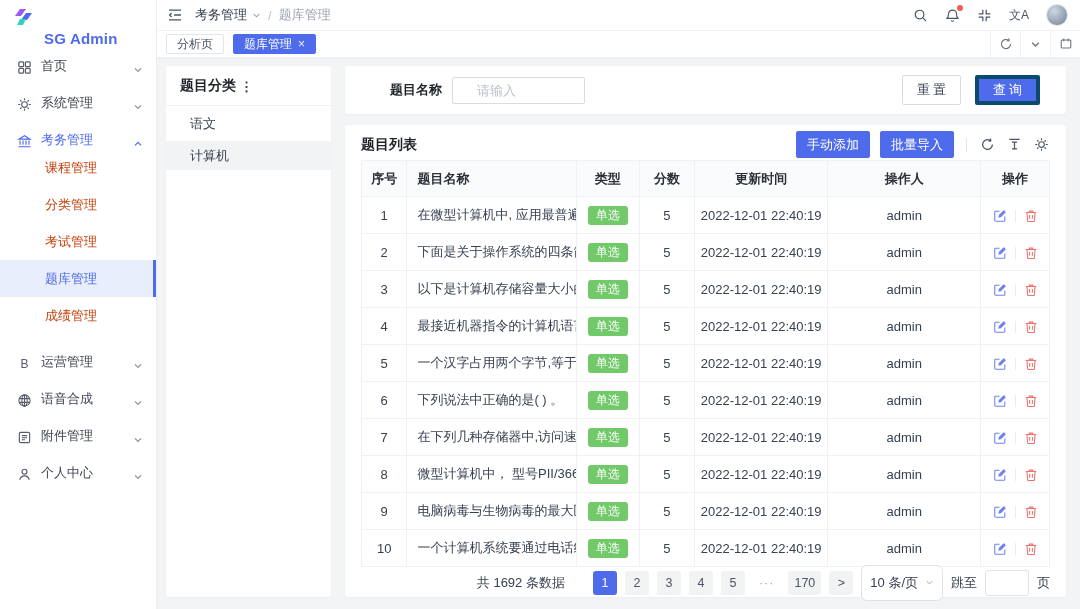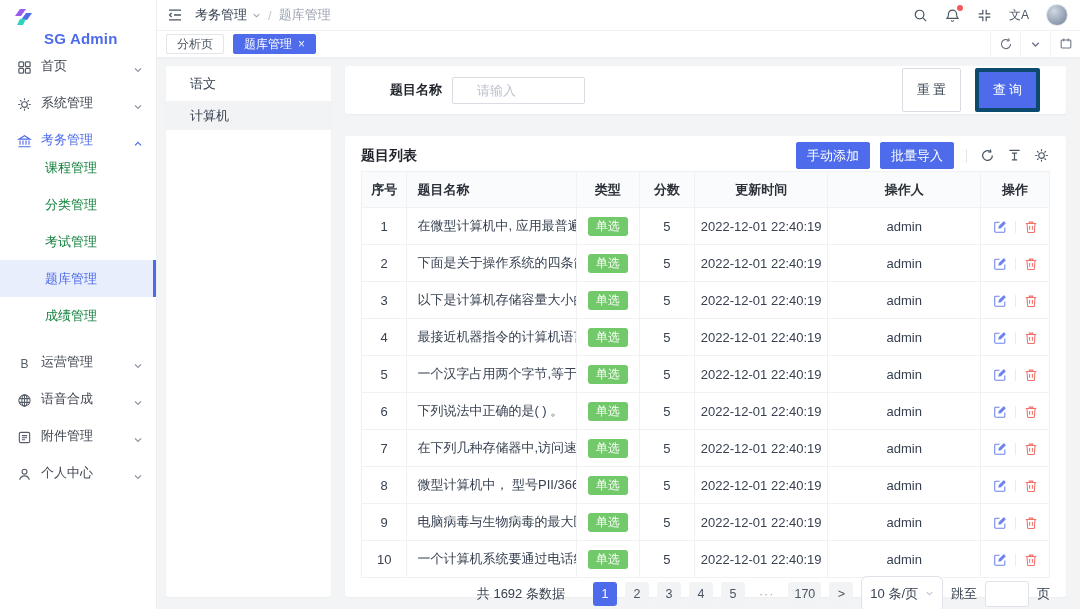--- a/index.html
+++ b/index.html
@@ -10,21 +10,21 @@
   
   .sidebar { width:157px; background:#fff; border-right:1px solid #eceef1; flex:none; }
   .logo { height:32px; display:flex; align-items:center; gap:9px; padding-left:13px; margin-top:2px; }
   .logo-text { color:#4d6bea; font-weight:bold; font-size:15px; letter-spacing:.2px;margin-top:41px; }
   .menu { padding-top:4px; }
   .mi { height:37px; display:flex; align-items:flex-end; padding:0 13px 0 17px; color:#3f4550; cursor:pointer; }
   .mi .micon { width:15px; height:15px; color:#555c68; flex:none; display:flex; align-items:center; justify-content:center; }
   .mi .lbl { flex:1; margin-left:9px; font-size:13px; }
   .mi .chev { color:#8a919f; }
   .mi.active-parent, .mi.active-parent .micon, .mi.active-parent .chev { color:#4d6bea; }
-  .smi { height:37px; display:flex; align-items:center; padding-left:45px; color:#15803d; cursor:pointer; position:relative; }
+  .smi { height:37px; display:flex; align-items:center; padding-left:45px; color:#c2410c; cursor:pointer; position:relative; }
   .smi.active { background:#e9eefc; color:#4d6bea; }
   .smi.active::after { content:""; position:absolute; right:0; top:0; bottom:0; width:3px; background:#4d6bea; }
   .bi { font-size:12px; color:#555c68; font-weight:400; }
 
   
   .main { flex:1; display:flex; flex-direction:column; min-width:0; }
   .topbar { height:30px; background:#fff; display:flex; align-items:center; padding:0 12px 0 10px; flex:none; }
   .fold { color:#4b5563; display:flex; margin-right:12px; }
   .crumb { display:flex; align-items:center; gap:5px; font-size:13px; color:#374151; }
   .crumb .cchev { color:#9ca3af; margin-top:1px; }
@@ -48,29 +48,29 @@
   .content { flex:1; display:flex; gap:14px; padding:9px 14px 12px 9px; min-height:0; }
   .card { background:#fff; border-radius:3px; box-shadow:0 1px 2px rgba(0,0,0,.03); }
 
   .cat-card { width:165px; flex:none; }
   .cat-head { display:flex; align-items:center; padding:11px 14px 10px; border-bottom:1px solid #f0f1f3; }
   .cat-title { font-weight:bold; font-size:14px; color:#1f2329; }
   .cat-more { margin-left:4px; color:#374151; font-weight:bold; cursor:pointer; letter-spacing:0; }
   .cat-item { height:29px; display:flex; align-items:center; padding-left:24px; color:#374151; cursor:pointer; margin-top:3px; }
   .cat-item.selected { background:#f2f3f5; }
 
-  .right-col { flex:1; display:flex; flex-direction:column; gap:22px; min-width:0; }
+  .right-col { flex:1; display:flex; flex-direction:column; gap:11px; min-width:0; }
 
   .search-card { height:48px; display:flex; align-items:center; padding:0 26px 0 16px; flex:none; }
   .sg { display:flex; align-items:center; margin-left:29px; gap:10px; }
   .sg-label { color:#1f2329; font-weight:bold; font-size:13px; }
   .inp { width:133px; height:27px; border:1px solid #d9dce3; border-radius:2px; padding:0 24px; font-size:13px; color:#333; outline:none; font-family:"Liberation Sans",sans-serif; }
   .inp::placeholder { color:#bcc2cc; }
   .search-btns { margin-left:auto; display:flex; gap:14px; }
-  .btn { height:44px; padding:0 11px; border-radius:2px; font-size:13px; display:flex; align-items:center; cursor:pointer; letter-spacing:3px; text-indent:3px; }
+  .btn { height:30px; padding:0 11px; border-radius:2px; font-size:13px; display:flex; align-items:center; cursor:pointer; letter-spacing:3px; text-indent:3px; }
   .btn-plain { background:#fff; border:1px solid #d9dce3; color:#374151; }
   .btn-primary { background:#4d6bea; border:4px solid #0c4a6e; color:#fff; }
 
   .table-card { flex:1; display:flex; flex-direction:column; min-height:0; padding:0 16px; }
   .table-head { height:35px; display:flex; align-items:center; flex:none; padding-top:4px; }
   .tc-title { font-weight:bold; font-size:14px; color:#1f2329; }
   .tc-actions { margin-left:auto; display:flex; align-items:center; gap:10px; }
   .sbtn { height:27px; padding:0 10px; border-radius:2px; font-size:13px; display:flex; align-items:center; cursor:pointer; background:#4d6bea; color:#fff; border:1px solid #4d6bea; }
   .tool-sep { width:1px; height:14px; background:#e3e5e8; margin:0 2px; }
   .tool-ic { color:#4b5563; display:flex; align-items:center; cursor:pointer; padding:0 1px; }
@@ -381,20 +381,24 @@
             <svg width="14" height="14">
               <use href="#i-frame"></use>
             </svg>
           </span>
       </div>
     </div>
 
     <div class="content">
 
       <div class="card cat-card">
+        <div class="cat-head">
+          <span class="cat-title">题目分类</span>
+          <span class="cat-more">⋮</span>
+        </div>
         <div class="cat-item">
             <span>语文</span>
           </div>
         <div class="cat-item selected">
             <span>计算机</span>
           </div>
       </div>
 
       <div class="right-col">
 

